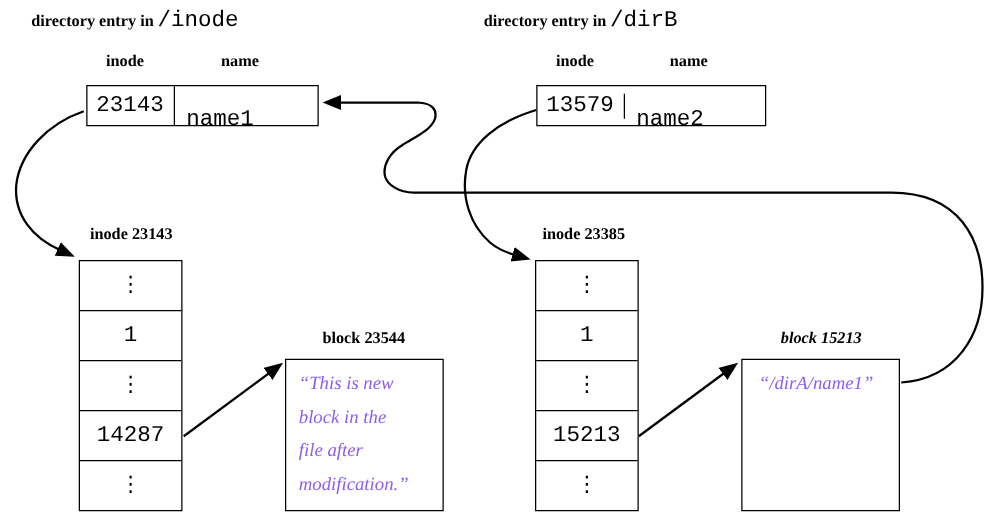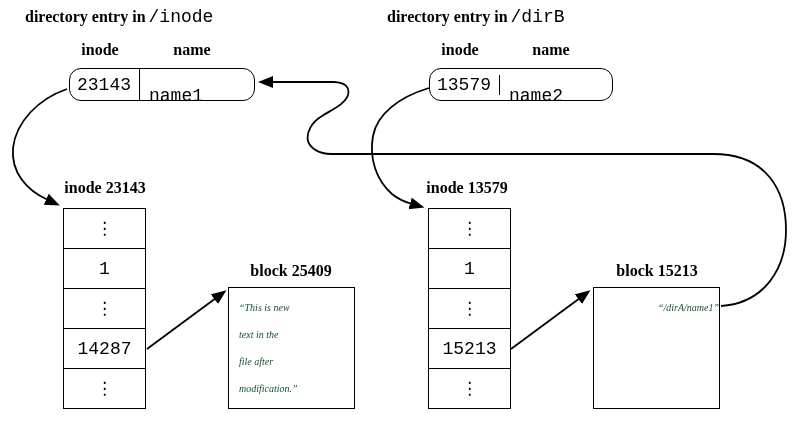--- a/index.html
+++ b/index.html
@@ -14,21 +14,21 @@
     position: relative;
     width: 801px;
     height: 421px;
     background: #ffffff;
     color: #000000;
   }
   .abs { position: absolute; }
   .serif-label {
     font-family: "Liberation Serif", serif;
     font-weight: bold;
-    font-size: 16px;
+    font-size: 13px;
     white-space: nowrap;
     color: #000;
   }
   .mono {
     font-family: "Liberation Mono", monospace;
     font-size: 18px;
     white-space: nowrap;
     color: #000;
   }
   .title-row {
@@ -36,21 +36,21 @@
     align-items: baseline;
     gap: 3px;
   }
   .centered { transform: translateX(-50%); }
   .box {
     position: absolute;
     border: 1.5px solid #000;
     box-sizing: border-box;
     background: transparent;
   }
-  .entry-table { display: flex; border-radius: 12px; }
+  .entry-table { display: flex; }
   .entry-cell {
     display: flex;
     align-items: center;
     padding-left: 7px;
     box-sizing: border-box;
   }
   .entry-cell.inode-cell { width: 70px; border-right: 1.5px solid #000; }
   .entry-cell.name-cell { flex: 1; padding-left: 9px; margin-top: 23px; }
   .inode-column { display: flex; flex-direction: column; }
   .inode-row {
@@ -63,23 +63,23 @@
   .inode-row:not(:last-child) { border-bottom: 1.5px solid #000; }
   .dots {
     font-family: "DejaVu Sans", sans-serif;
     font-size: 17px;
     line-height: 1;
     color: #000;
   }
   .block-text {
     font-family: "Liberation Serif", serif;
     font-style: italic;
-    font-size: 10px;
+    font-size: 15px;
     line-height: 27px;
-    color: #14532d;
+    color: #8b5cf6;
     white-space: nowrap;
   }
   svg.overlay {
     position: absolute;
     left: 0; top: 0;
     pointer-events: none;
   }
   svg.overlay path.wire {
     fill: none;
     stroke: #000;
@@ -153,49 +153,49 @@
         <span class="dots">⋮</span>
       </div>
     <div class="inode-row">
         <span class="mono">14287</span>
       </div>
     <div class="inode-row">
         <span class="dots">⋮</span>
       </div>
   </div>
 
-  <div class="abs serif-label centered" style="left:467px; top:179px;">inode 13579</div>
+  <div class="abs serif-label centered" style="left:467px; top:179px;">inode 23385</div>
   <div class="box inode-column" style="left:428px; top:208px; width:83px; height:201px;">
     <div class="inode-row">
         <span class="dots">⋮</span>
       </div>
     <div class="inode-row">
         <span class="mono">1</span>
       </div>
     <div class="inode-row">
         <span class="dots">⋮</span>
       </div>
     <div class="inode-row">
         <span class="mono">15213</span>
       </div>
     <div class="inode-row">
         <span class="dots">⋮</span>
       </div>
   </div>
 
-  <div class="abs serif-label centered" style="left:291px; top:262px;">block 25409</div>
+  <div class="abs serif-label centered" style="left:291px; top:262px;">block 23544</div>
   <div class="box" style="left:228px; top:287px; width:127px; height:122px;">
     <div class="block-text" style="padding:6px 0 0 10px;">
       <div>“This is new</div>
-      <div>text in the</div>
+      <div>block in the</div>
       <div>file after</div>
       <div>modification.”</div>
     </div>
   </div>
 
-  <div class="abs serif-label centered" style="left:657px; top:262px;">block 15213</div>
-  <div class="box" style="left:593px; top:287px; width:127px; height:122px;text-align:right;">
+  <div class="abs serif-label centered" style="left:657px; top:262px;font-style:italic;">block 15213</div>
+  <div class="box" style="left:593px; top:287px; width:127px; height:122px;">
     <div class="block-text" style="padding:6px 0 0 13px;">
       <div>“/dirA/name1”</div>
     </div>
   </div>
 
 </div>
 
 </body></html>

